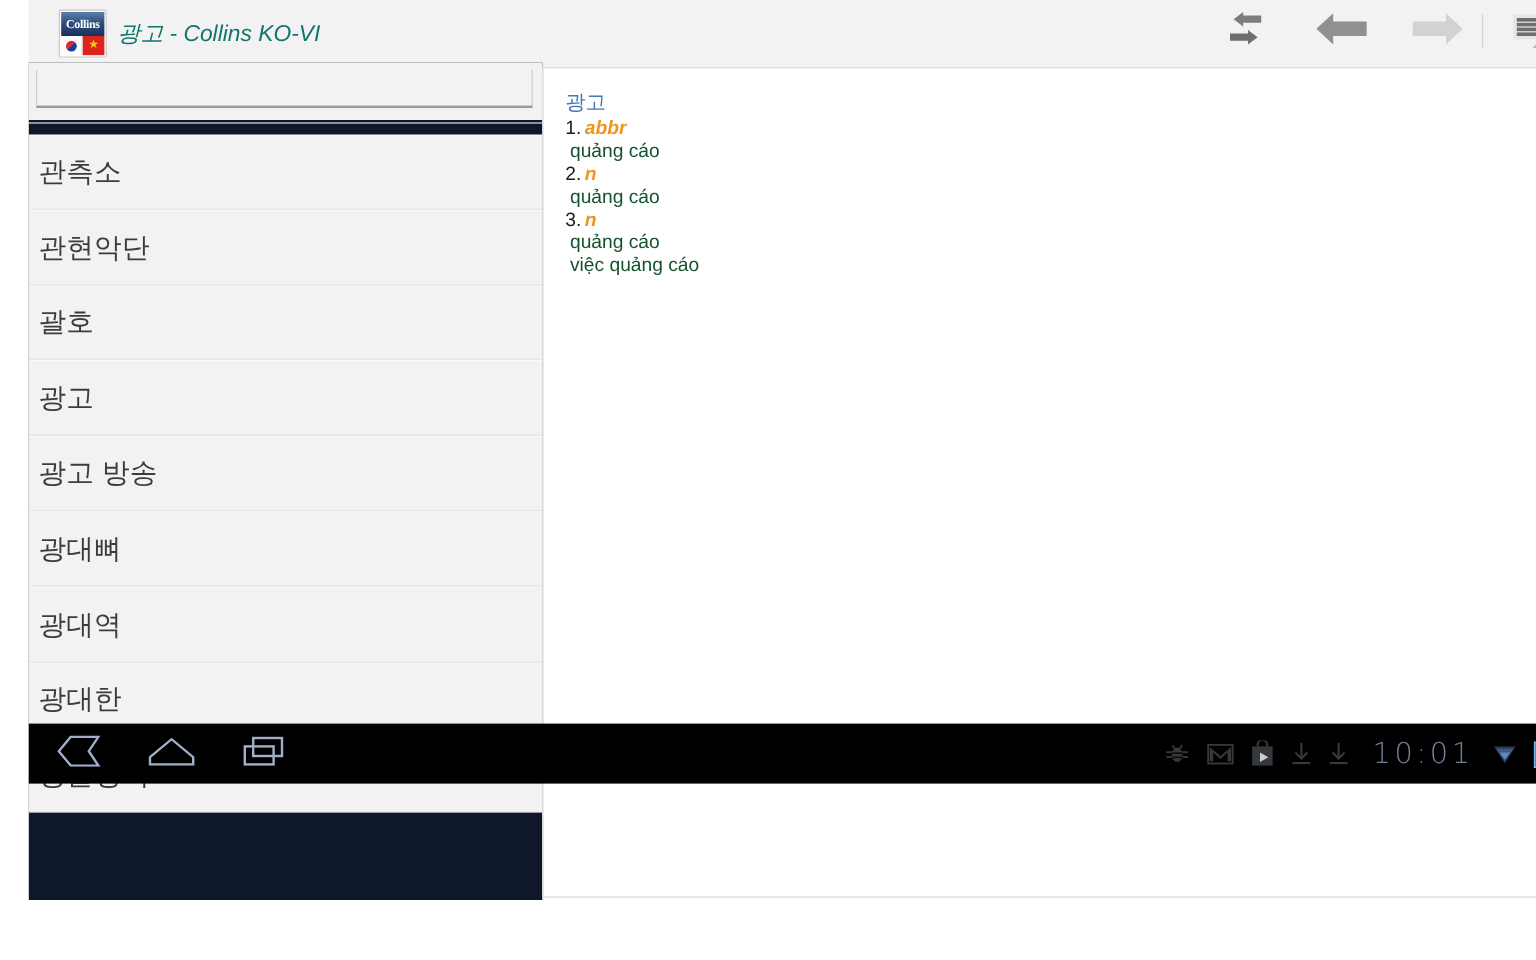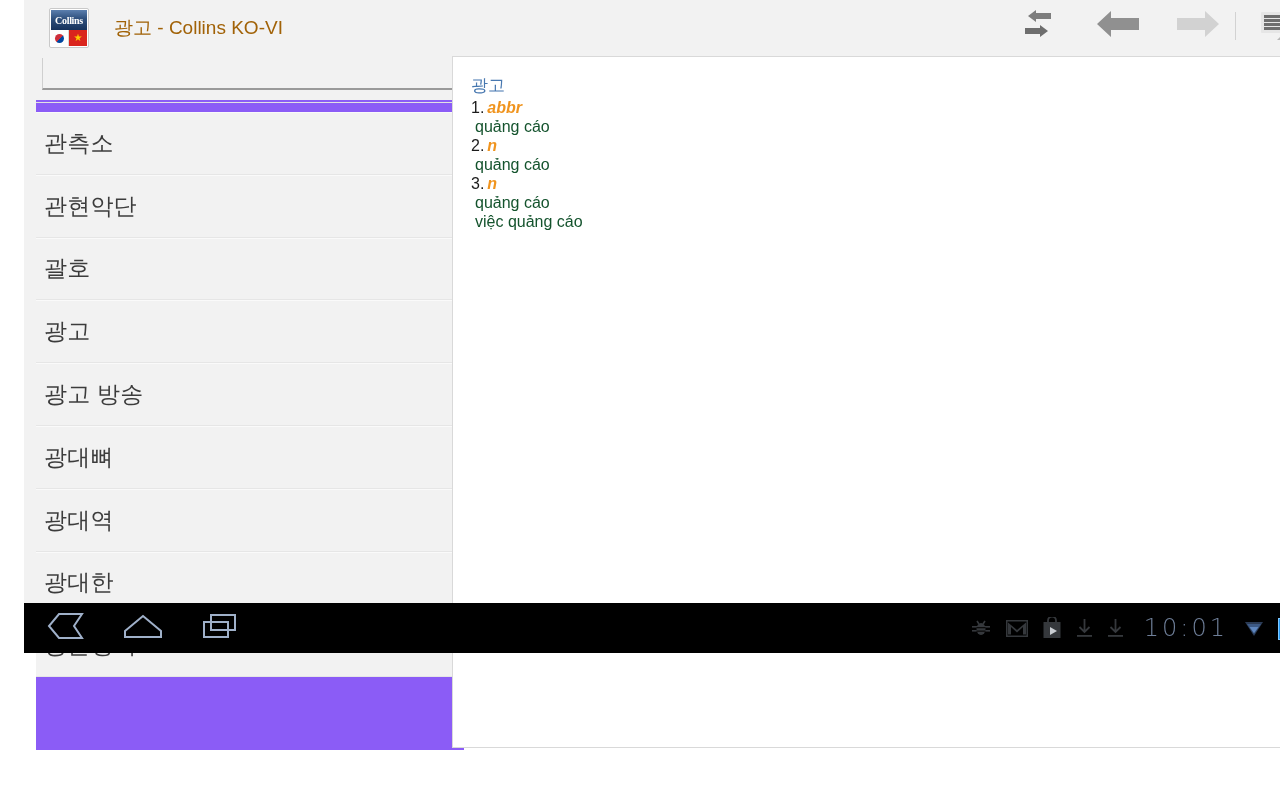--- a/index.html
+++ b/index.html
@@ -45,22 +45,22 @@
     background: linear-gradient(135deg,#cd2e3a 0%,#cd2e3a 50%,#0047a0 50%,#0047a0 100%);
   }
   .app-icon .flag-vn {
     position: absolute; left: 19px; top: 21px; width: 18px; height: 16px;
     background: #da251d;
     display: flex; align-items: center; justify-content: center;
   }
   .app-icon .flag-vn .star { color: #ffcd00; font-size: 10px; line-height: 10px; }
 
   .title-text {
-    position: absolute; left: 90px; top: 15px;
-    font-size: 19px; color: #a16207; white-space: nowrap;
+    position: absolute; left: 74px; top: 15px;
+    font-size: 19px; color: #0f766e; white-space: nowrap; font-style: italic;
   }
 
   
   .toolbar { position: absolute; right: 0; top: 0; height: 52px; }
   .tb-btn {
     position: absolute; top: 6px; width: 44px; height: 40px;
     display: flex; align-items: center; justify-content: center;
   }
   .tb-swap   { right: 244px; }
   .tb-back   { right: 164px; }
@@ -79,22 +79,22 @@
   }
   .menu-icon .bars i { display: block; height: 3px; background: #6e6e6e; }
   .menu-icon .corner {
     position: absolute; right: -1px; bottom: 0;
     width: 0; height: 0; border-style: solid;
     border-width: 0 0 11px 11px; border-color: transparent transparent #b8b8b8 transparent;
   }
 
   
   .left-pane {
-    position: absolute; left: 12px; top: 52px; width: 428px; height: 698px;
-    background: #8b5cf6;
+    position: absolute; left: 0; top: 52px; width: 428px; height: 698px;
+    background: #0f172a;
   }
   .search-wrap {
     position: absolute; left: 0; top: 0; width: 428px; height: 48px;
     background: #f2f2f2;
   }
   .search-input {
     position: absolute; left: 6px; top: 6px; width: 414px; height: 32px;
     background: transparent;
     border: none; border-bottom: 2px solid #9a9a9a;
     border-left: 1px solid #cfcfcf; border-right: 1px solid #cfcfcf;

